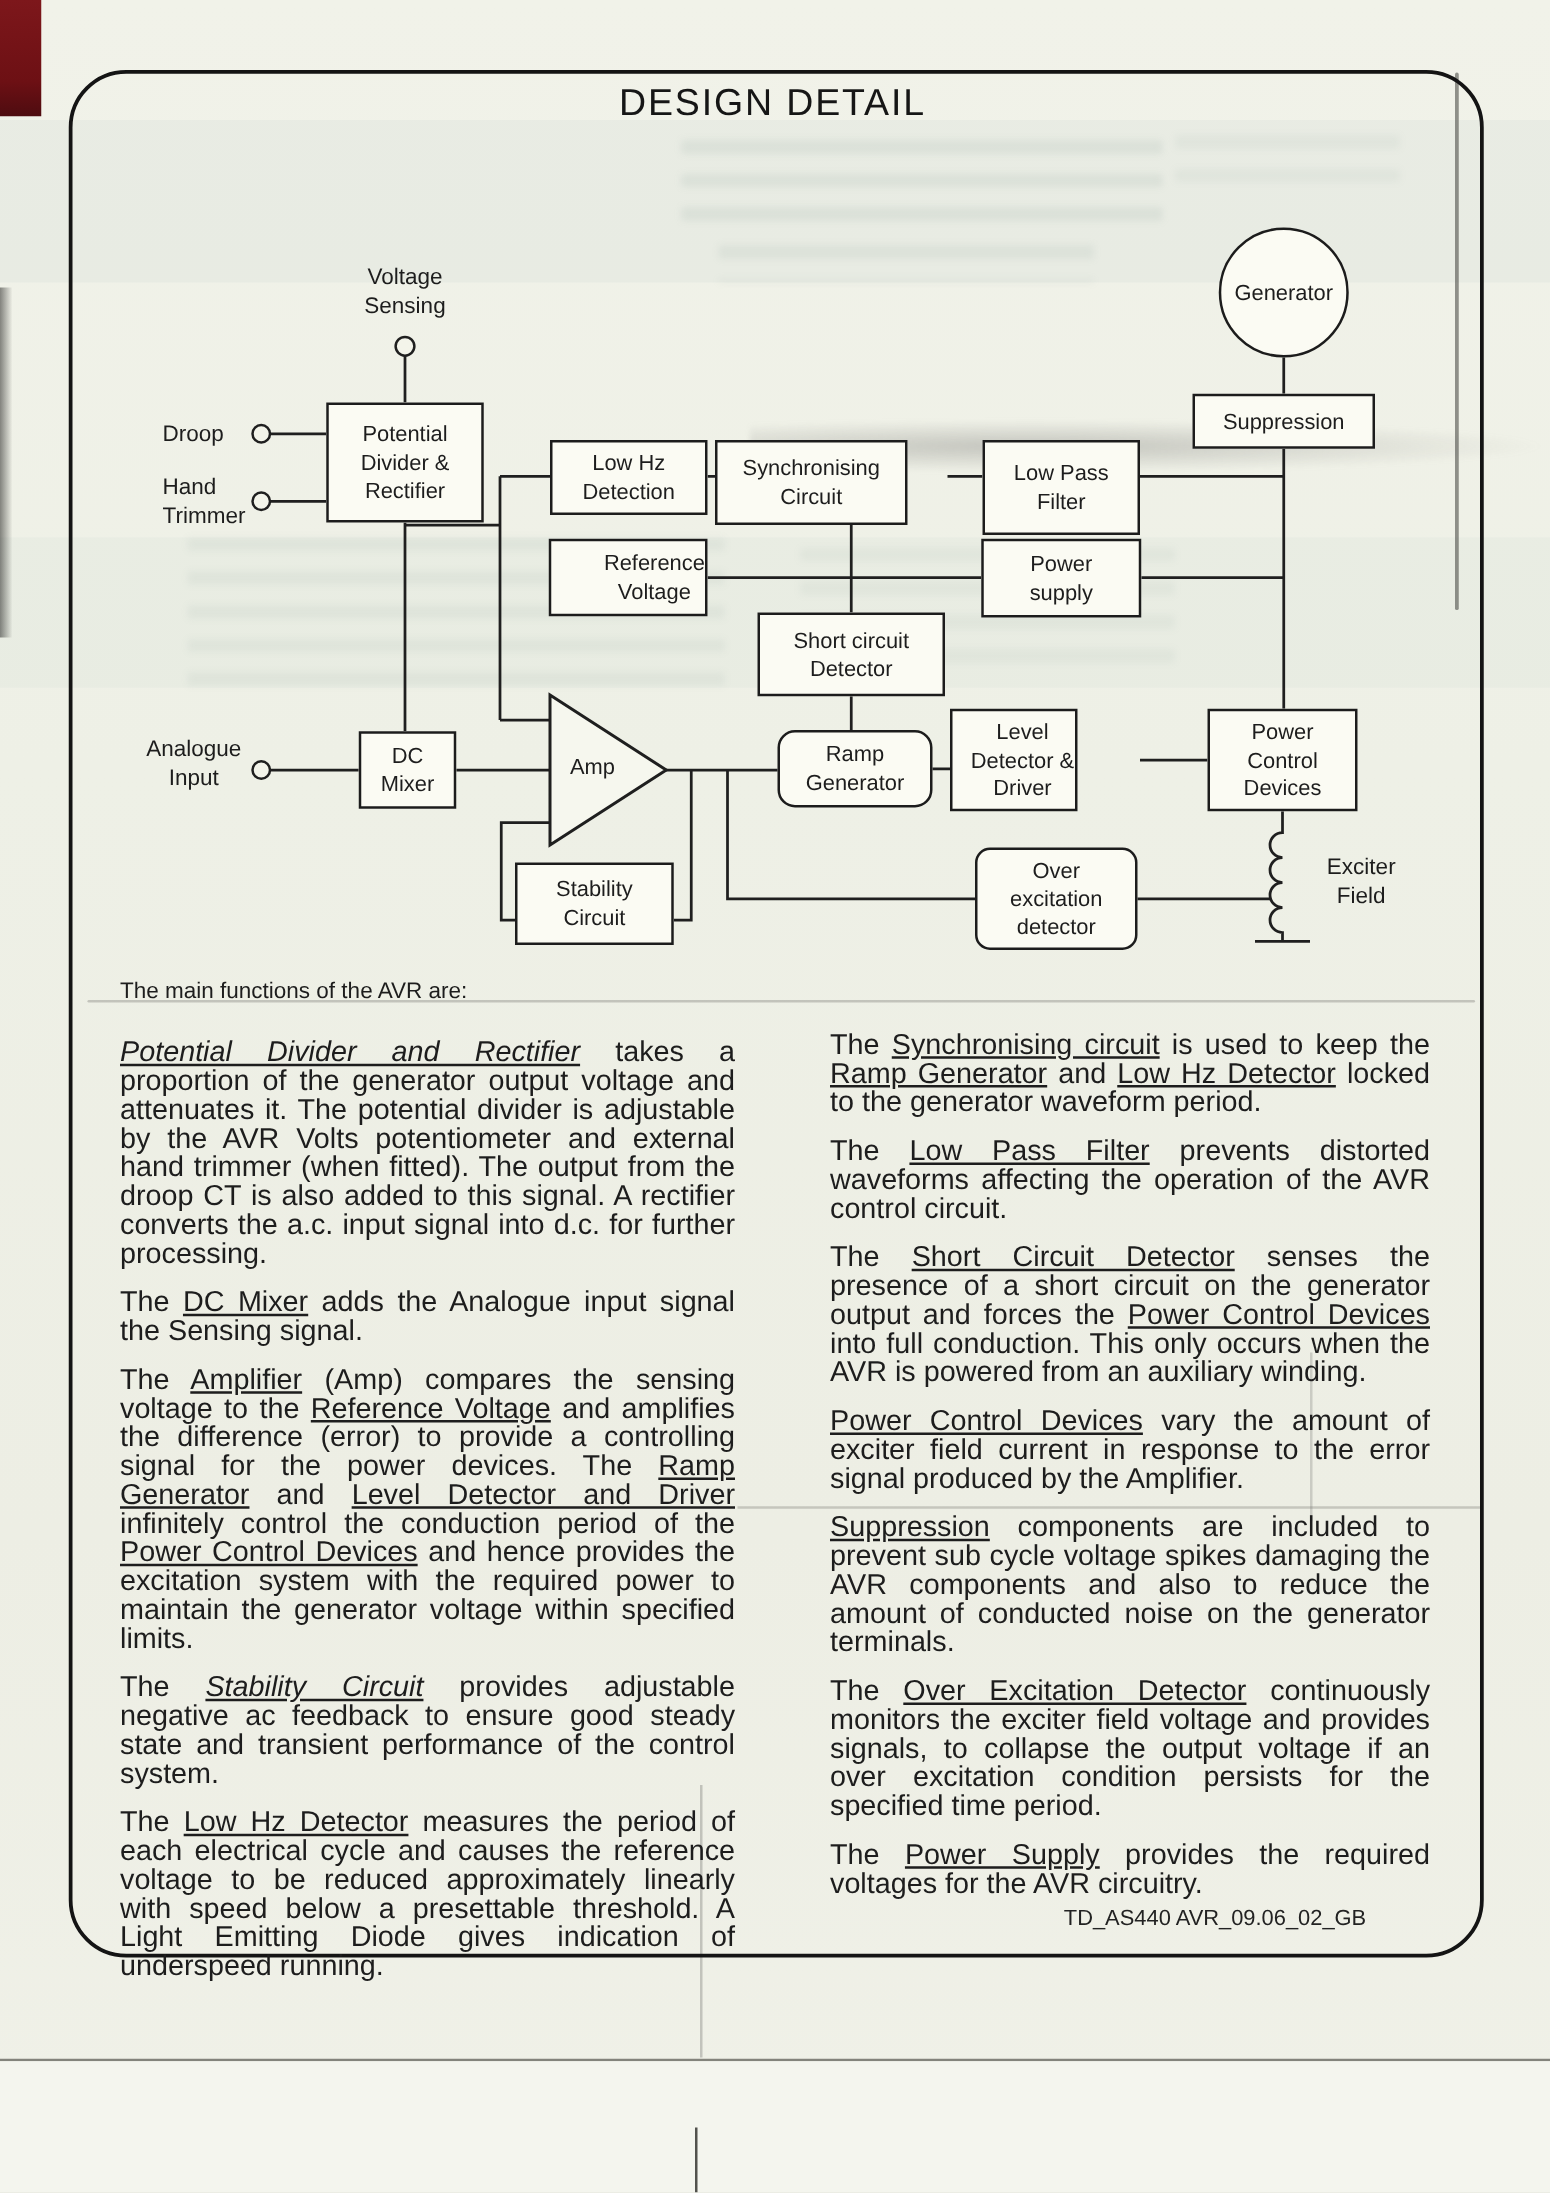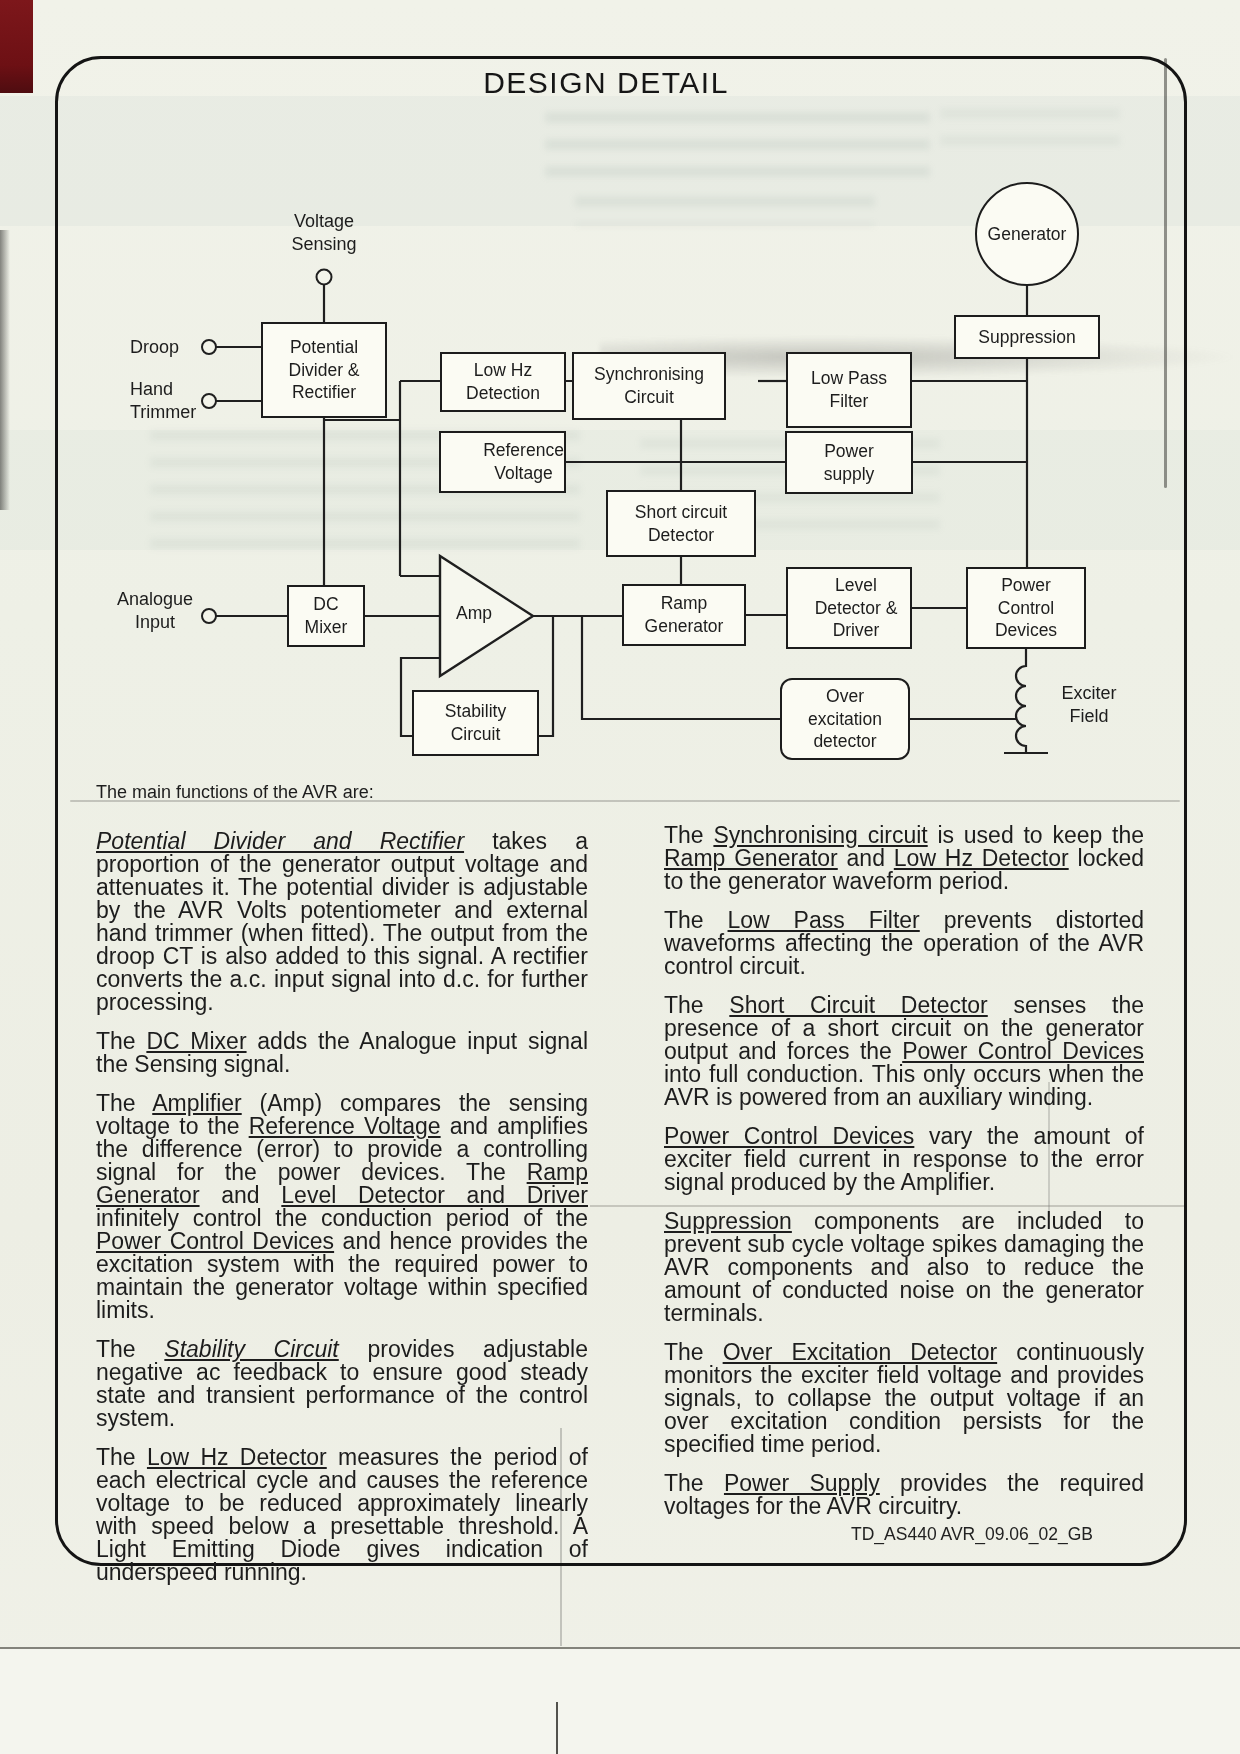--- a/index.html
+++ b/index.html
@@ -42,39 +42,39 @@
   .ghost1{left:545px;top:112px;width:385px;height:66px;opacity:.55;}
   .ghost2{left:575px;top:196px;width:300px;height:30px;}
   .ghost3{left:150px;top:430px;width:430px;height:130px;opacity:.4;}
   .ghost4{left:640px;top:438px;width:300px;height:100px;opacity:.35;}
   .ghost5{left:940px;top:108px;width:180px;height:52px;opacity:.35;}
 
   
   .sheet{position:absolute;left:55px;top:56px;width:1126px;height:1504px;
     border:3px solid #141414;border-radius:46px;}
 
-  .title{position:absolute;left:0;top:66px;width:1212px;text-align:center;
+  .title{position:absolute;left:12px;top:66px;width:1212px;text-align:center;
     font-size:30px;letter-spacing:1.5px;color:#161616;}
 
   
   .wires{position:absolute;left:0;top:0;}
   .dbox{position:absolute;box-sizing:border-box;border:2.4px solid #1c1c1c;
     background:#fbfbf3;display:flex;align-items:center;justify-content:center;
     text-align:center;font-size:17.5px;line-height:1.3;white-space:pre-line;z-index:3;}
   .dlabel{position:absolute;font-size:18px;line-height:1.25;white-space:pre-line;z-index:3;}
   .b-pot {left:261px;top:322px;width:126px;height:96px;}
   .b-lhz {left:440px;top:352px;width:126px;height:60px;}
   .b-sync{left:572px;top:352px;width:154px;height:68px;}
   .b-lpf {left:786px;top:352px;width:126px;height:76px;}
   .b-ref {left:439px;top:431px;width:127px;height:62px;padding-left:42px;}
   .b-psu {left:785px;top:431px;width:128px;height:63px;}
   .b-scd {left:606px;top:490px;width:150px;height:67px;}
   .b-dcm {left:287px;top:585px;width:78px;height:62px;}
-  .b-ramp{left:622px;top:584px;width:124px;height:62px;}
-  .b-ldd {left:786px;top:567px;width:126px;height:82px;padding-left:14px;}
+  .b-ramp{left:622px;top:584px;width:124px;height:62px;border-radius:14px;}
+  .b-ldd {left:760px;top:567px;width:102px;height:82px;padding-left:14px;}
   .b-pcd {left:966px;top:567px;width:120px;height:82px;}
   .b-sup {left:954px;top:315px;width:146px;height:44px;}
   .b-stab{left:412px;top:690px;width:127px;height:66px;}
   .b-oed {left:780px;top:678px;width:130px;height:82px;border-radius:12px;}
   .b-gen {left:975px;top:182px;width:104px;height:104px;border-radius:50%;}
   .l-vs  {left:264px;top:210px;width:120px;text-align:center;}
   .l-droop{left:130px;top:336px;width:80px;}
   .l-ht  {left:130px;top:378px;width:90px;}
   .l-ai  {left:103px;top:588px;width:104px;text-align:center;}
   .l-amp {left:444px;top:603px;width:60px;text-align:center;font-size:17.5px;}

